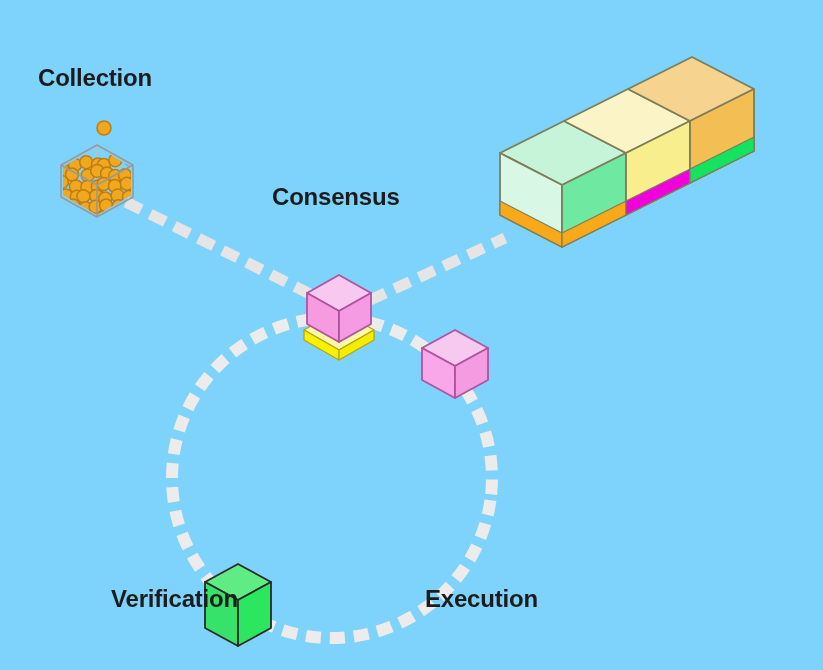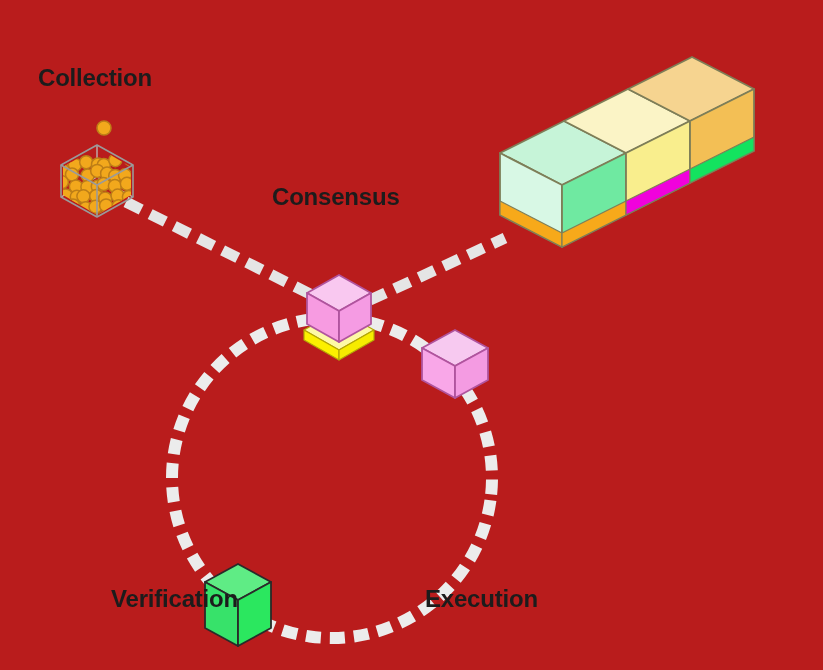--- a/index.html
+++ b/index.html
@@ -1,16 +1,16 @@
 <!DOCTYPE html>
 <html><head>
 <meta charset="utf-8">
 <style>
   html,body{margin:0;padding:0;background:#fdfdfd;}
-  .stage{position:relative;width:823px;height:670px;background:#b91c1c;overflow:hidden;
+  .stage{position:relative;width:823px;height:670px;background:#7dd3fc;overflow:hidden;
          font-family:"Liberation Sans",sans-serif;}
   svg{position:absolute;left:0;top:0;}
   .lbl{font-family:"Liberation Sans",sans-serif;font-size:24px;font-weight:600;
        fill:#1c1c1c;letter-spacing:-0.2px;}
   .face{stroke-width:1.8;stroke-linejoin:round;}
   .stripe{stroke-width:1.2;stroke-linejoin:round;}
   .wire{fill:none;stroke-width:1.6;stroke-linejoin:round;}
   .wireback{fill:none;stroke:#bdbdbd;stroke-width:1.3;}
 </style>
 </head>

